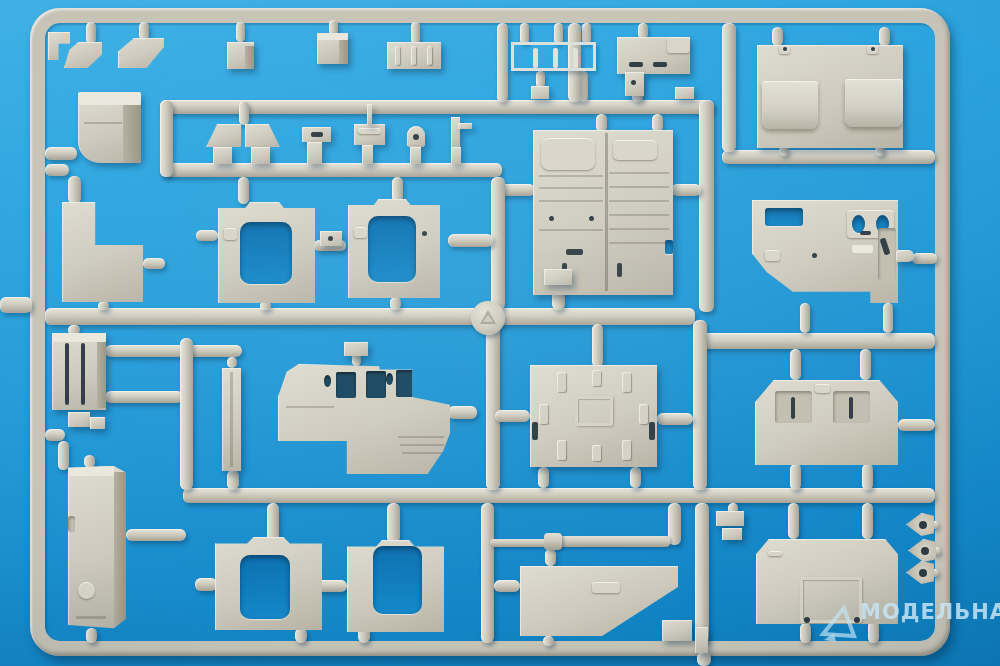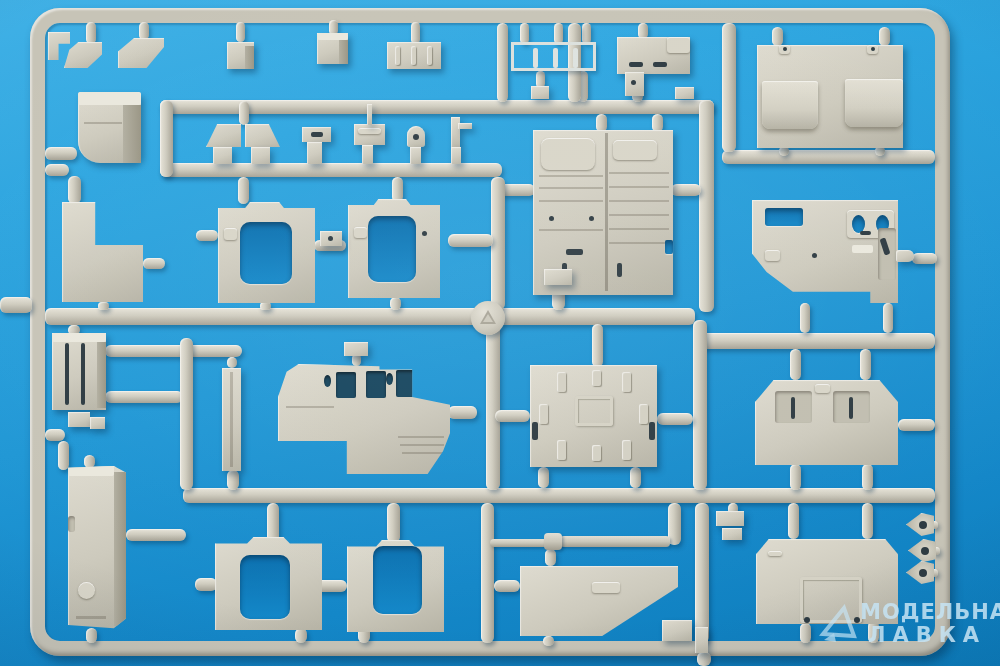--- a/index.html
+++ b/index.html
@@ -64,21 +64,20 @@
 <body>
 
 <div id="scene">
   <div class="frame" id="frame" style="position: absolute; left: 30px; top: 8px; width: 920px; height: 648px;"></div>
   <div class="watermark">
     <svg class="wm-logo" width="40" height="44" viewBox="0 0 40 44">
       <path d="M5 32 L26 6 L36 34 Z" fill="none" stroke="#c6e4f4" stroke-width="4" opacity="0.8"></path>
       <path d="M6 38 L16 31 L18 40 Z" fill="#c6e4f4" opacity="0.8"></path>
     </svg>
     <div class="wm-l1">МОДЕЛЬНАЯ</div>
-    <div class="wm-l2">ЛАВКА</div>
   </div>
 <div class="runner h" style="position: absolute; left: 0px; top: 297px; width: 32px; height: 16px;"></div>
     <div class="runner h" style="position: absolute; left: 160px; top: 100px; width: 554px; height: 14px;"></div>
     <div class="runner h" style="position: absolute; left: 160px; top: 163px; width: 342px; height: 14px;"></div>
     <div class="runner h" style="position: absolute; left: 722px; top: 150px; width: 213px; height: 14px;"></div>
     <div class="runner h" style="position: absolute; left: 45px; top: 308px; width: 650px; height: 17px;"></div>
     <div class="runner h" style="position: absolute; left: 695px; top: 333px; width: 240px; height: 16px;"></div>
     <div class="runner h" style="position: absolute; left: 183px; top: 488px; width: 752px; height: 15px;"></div>
     <div class="runner v" style="position: absolute; left: 160px; top: 100px; width: 13px; height: 77px;"></div>
     <div class="runner v" style="position: absolute; left: 497px; top: 23px; width: 11px; height: 79px;"></div>

